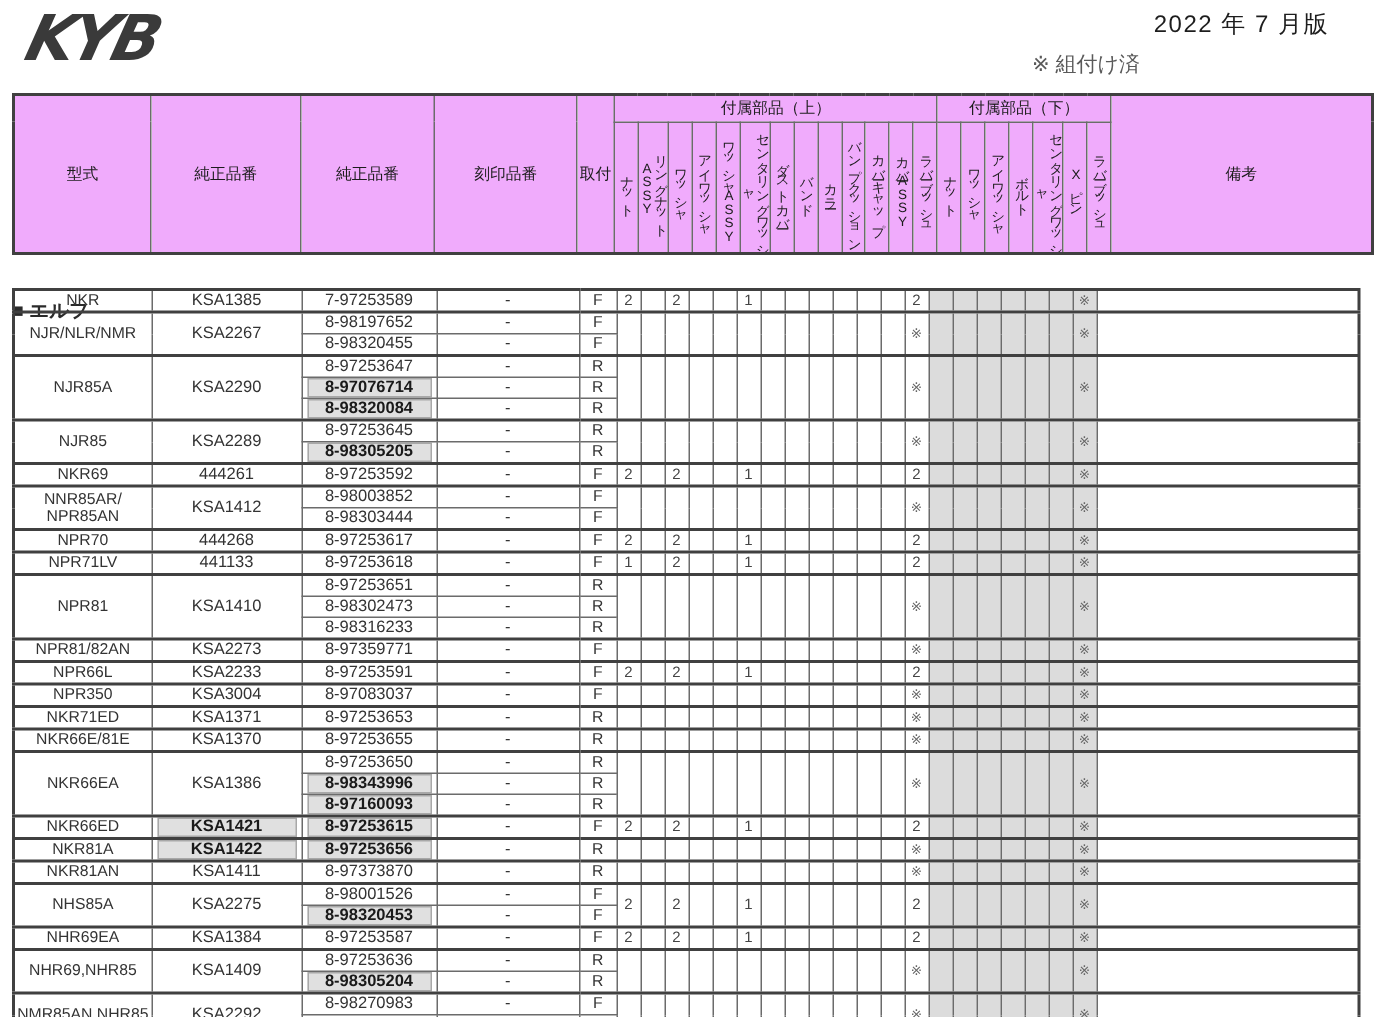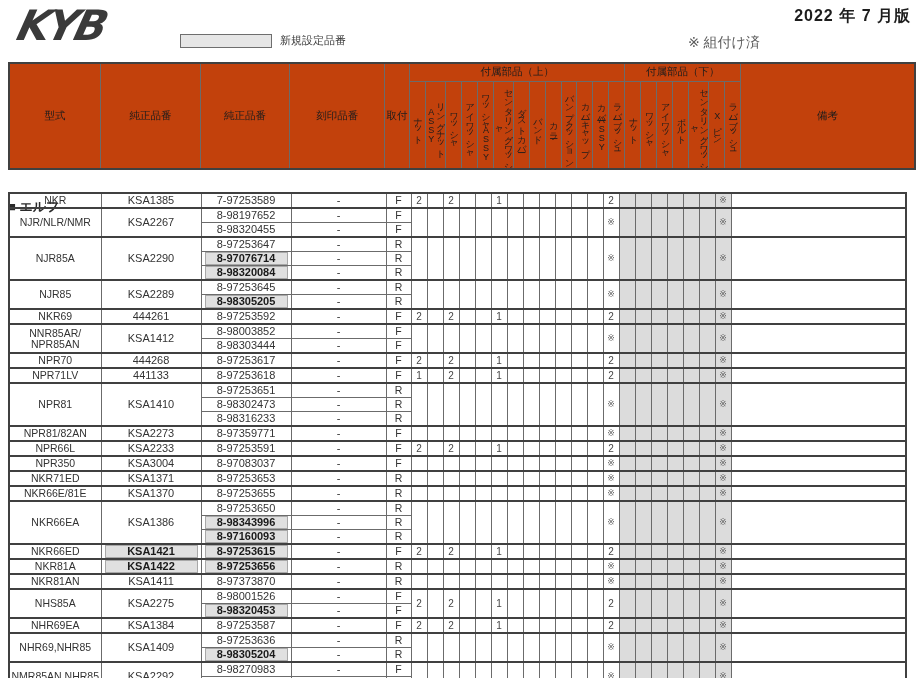--- a/index.html
+++ b/index.html
@@ -1,35 +1,35 @@
 <!DOCTYPE html>
 <html><head>
 <meta charset="utf-8">
 <style>
   * { margin:0; padding:0; box-sizing:border-box; }
   body { background:#fff; font-family:"Liberation Sans","DejaVu Sans",sans-serif; }
   .page { position:relative; width:916px; height:678px; background:#fff; overflow:hidden; color:#222; }
 
   
   .logo { position:absolute; left:10px; top:4px; }
-  .edition { position:absolute; right:5px; top:6px; font-size:16px; font-weight:bold; color:#1d1d1d; letter-spacing:1px; }
+  .edition { position:absolute; right:30px; top:6px; font-size:16px; font-weight:normal; color:#1d1d1d; letter-spacing:1px; }
   .legend { position:absolute; left:180px; top:33px; display:flex; align-items:center; gap:8px; }
   .legend-box { width:92px; height:14px; background:#e6e6e6; border:1px solid #6e6e6e; }
   .legend-label { font-size:11px; color:#3a3a3a; }
   .assembled-note { position:absolute; left:688px; top:34px; font-size:14px; color:#5a5a5a; }
 
   
   table { border-collapse:collapse; table-layout:fixed; }
   .hdr-table, .body-table { position:absolute; left:8px; }
   .hdr-table { top:62px; }
   .body-table { top:192px; }
   th, td { border:1px solid #6b6b6b; overflow:hidden; }
   .hdr-table { border:2px solid #404040; }
   .body-table { border:2px solid #404040; }
-  th { background:#c2410c; font-weight:normal; color:#1c1c1c; }
+  th { background:#f0abfc; font-weight:normal; color:#1c1c1c; }
   .hdr-top th { height:18px; font-size:10.5px; }
   .hdr-main th { height:88px; font-size:11px; }
   .vtext { writing-mode:vertical-rl; text-orientation:upright; font-size:9px; line-height:1.05; margin:0 auto; max-height:84px; letter-spacing:-1px; color:#1c1c1c; }
   .section-title { position:absolute; left:8px; top:170px; font-size:13px; font-weight:bold; color:#2a2a2a;margin-top:28px; }
 
   .body-table tr { height:14px; }
   .body-table td { font-size:10.5px; text-align:center; color:#333; padding:0; line-height:13px; }
   td.model { font-size:10.5px; white-space:pre-line; line-height:11px; }
   td.pn { font-size:11px; }
   td.acc { font-size:10px; color:#444; }
@@ -46,24 +46,20 @@
   <div class="logo">
     <svg width="140" height="44" viewBox="0 0 140 44">
       <g transform="skewX(-14)">
         <text x="14" y="36" font-family="'DejaVu Sans',sans-serif" font-size="42" font-weight="900" font-style="italic" letter-spacing="-3" fill="#3a3a3a">KYB</text>
       </g>
     </svg>
   </div>
 
   <div class="edition">2022 年 7 月版</div>
 
-  <div class="legend">
-    <span class="legend-box"></span>
-    <span class="legend-label">新規設定品番</span>
-  </div>
 
   <div class="assembled-note">※ 組付け済</div>
 
   <table class="hdr-table">
     <colgroup id="cg-hdr">
         <col style="width: 92px;">
         <col style="width: 100px;">
         <col style="width: 90px;">
         <col style="width: 95px;">
         <col style="width: 25px;">

